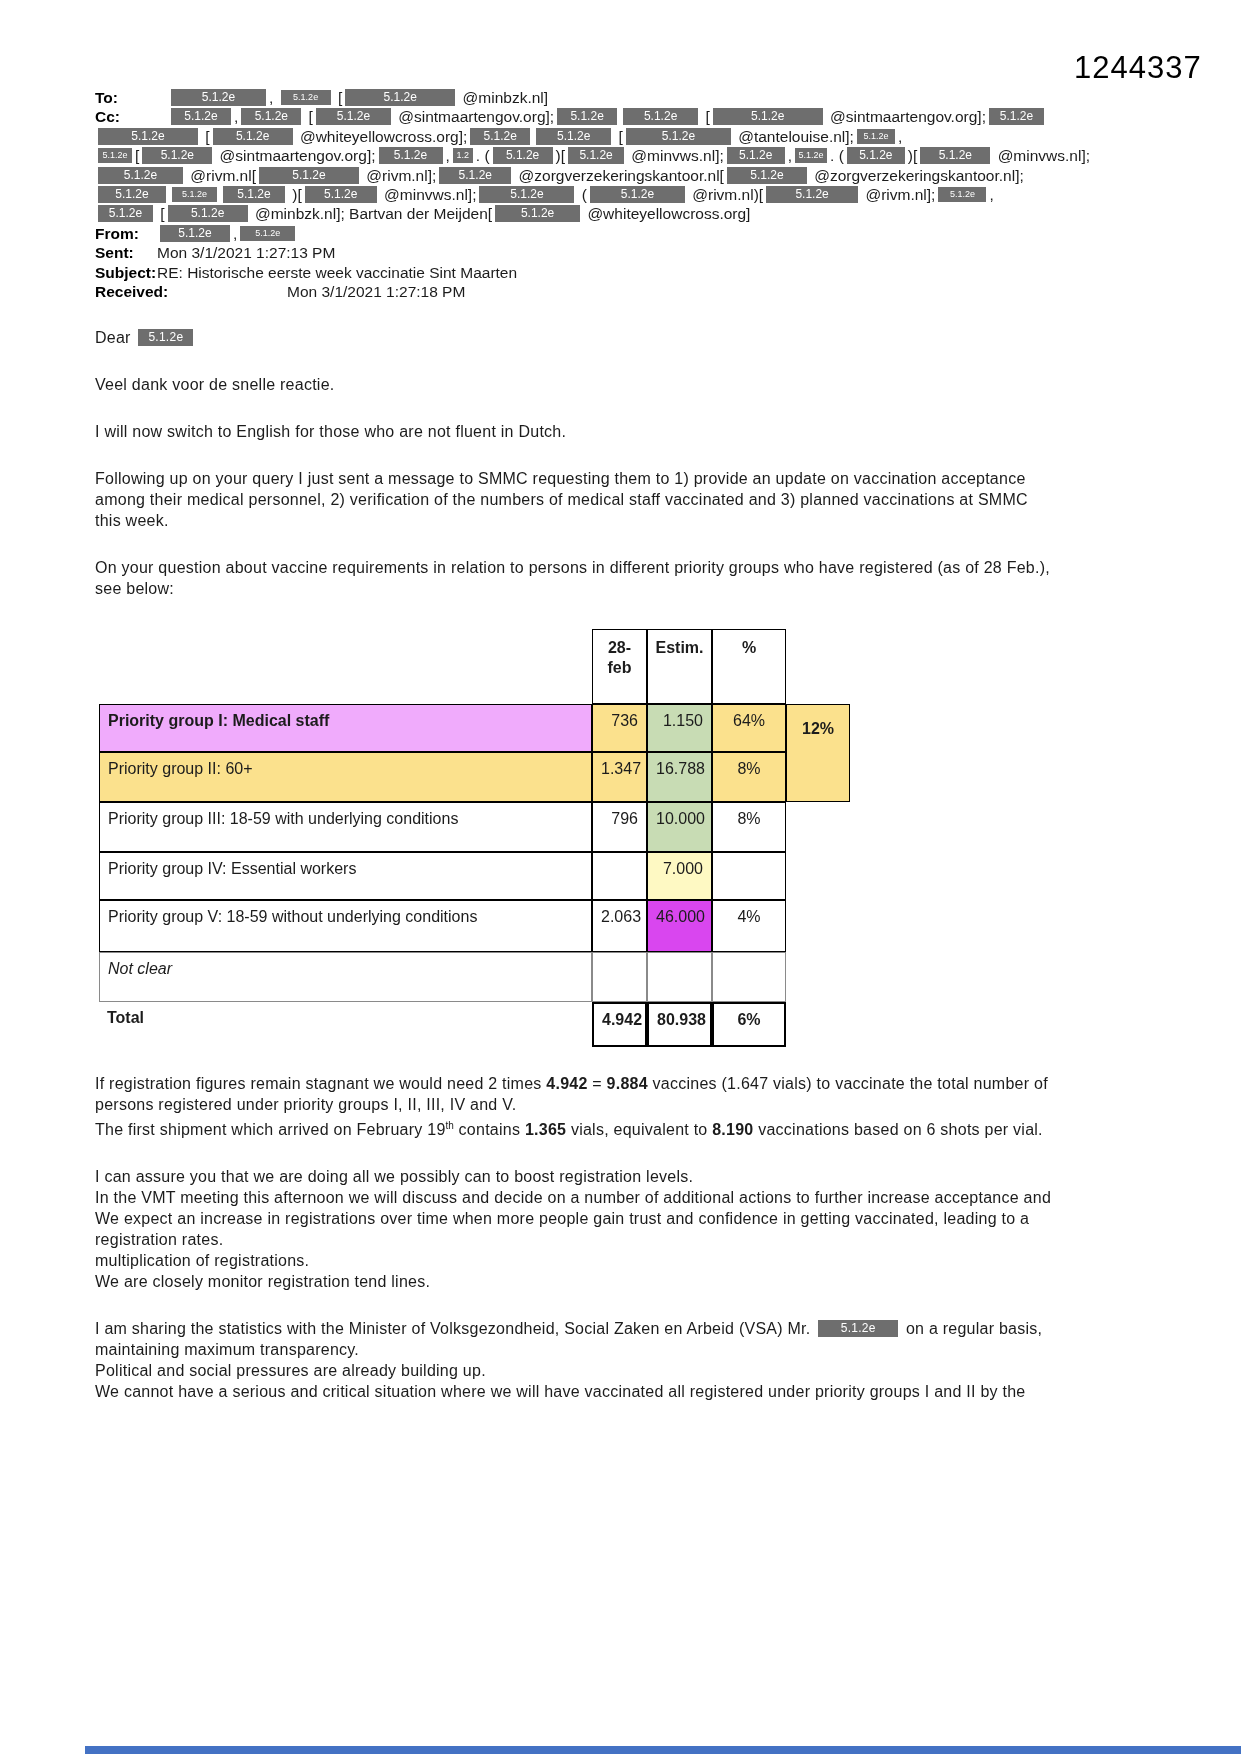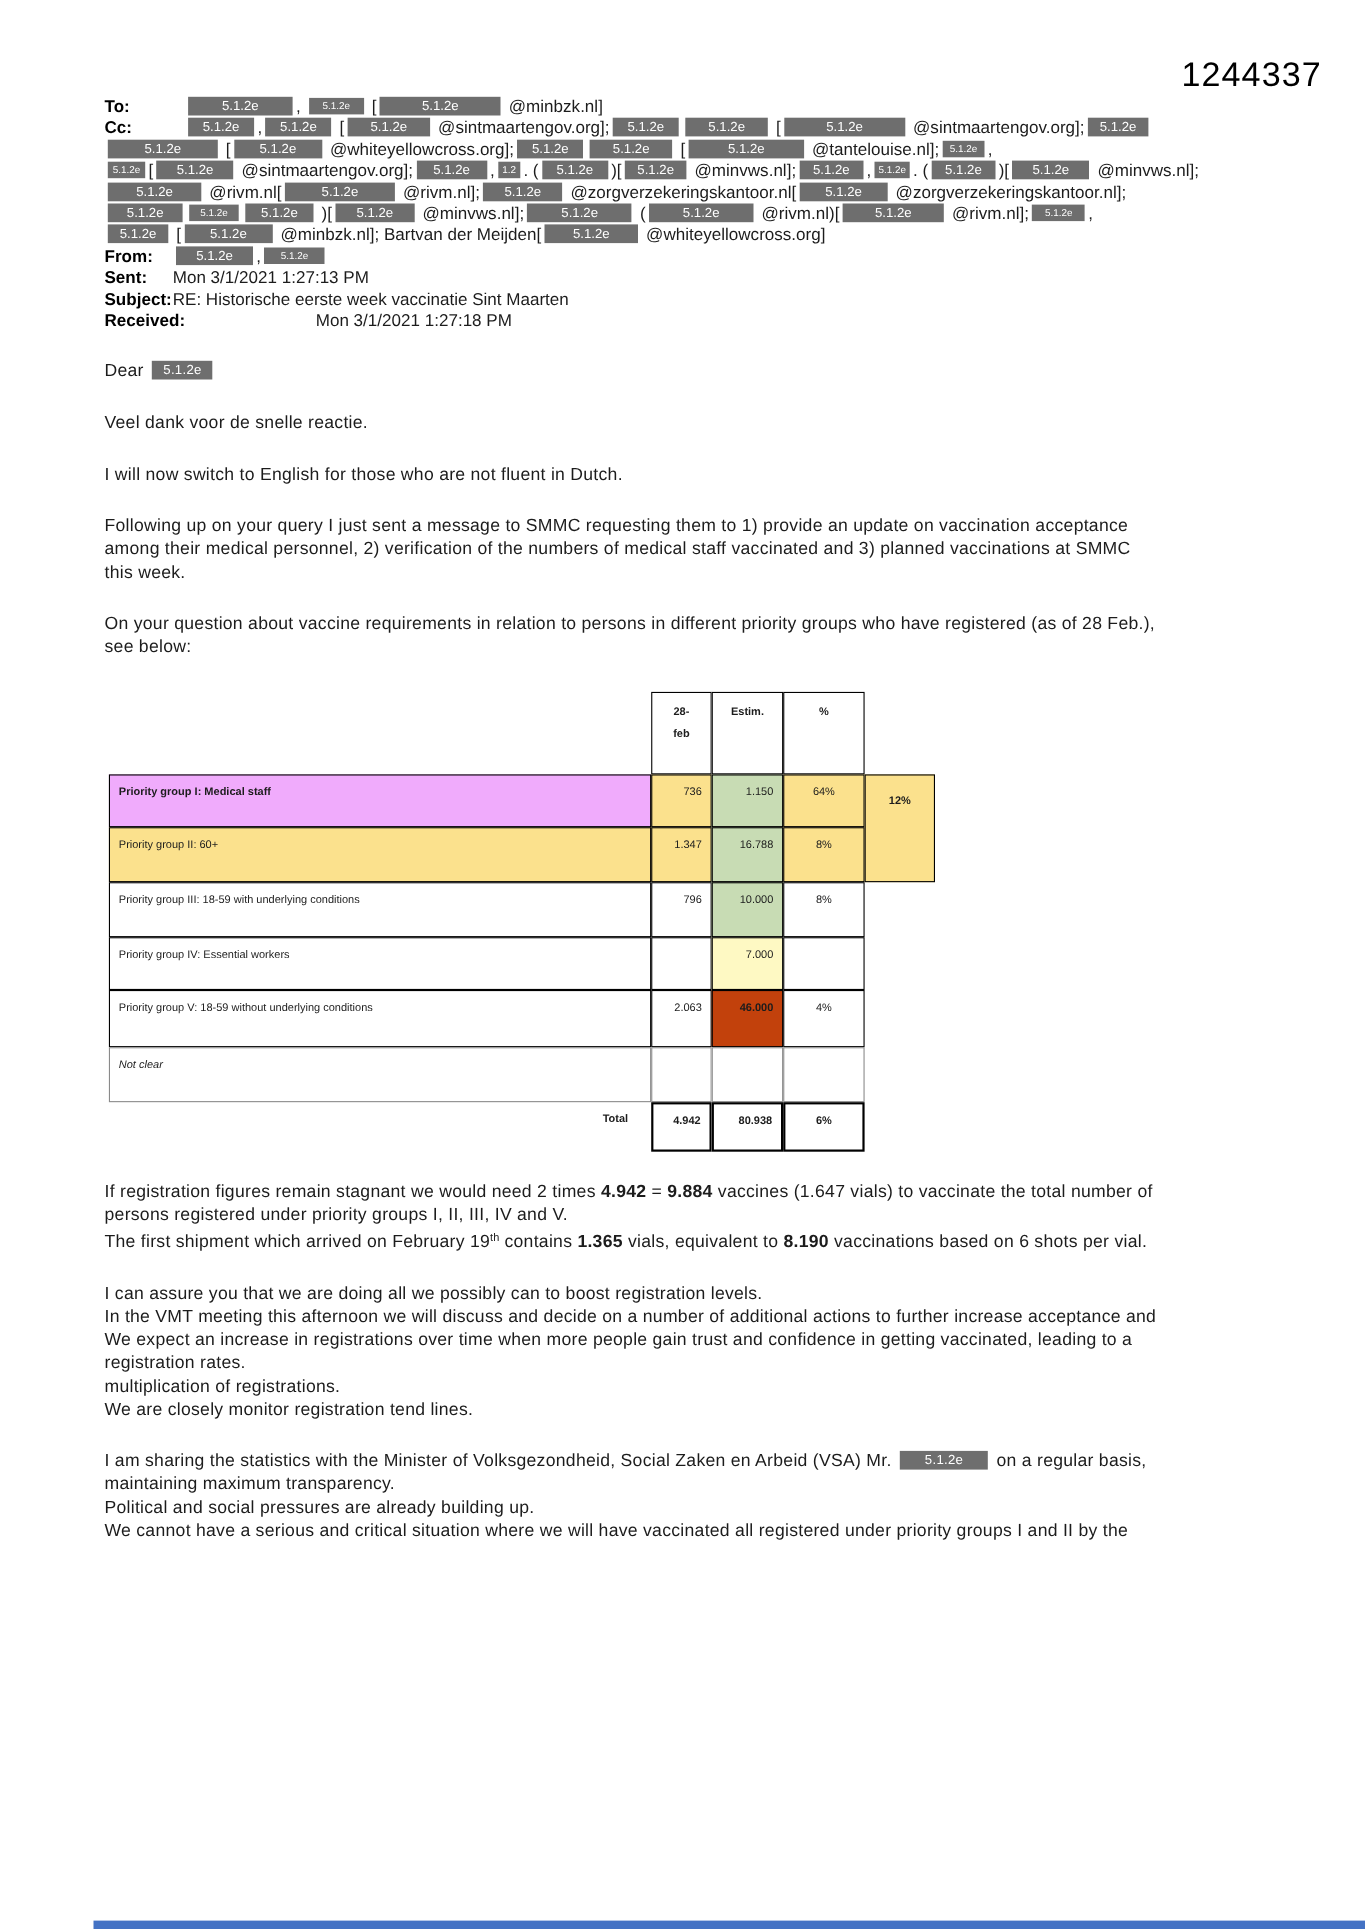--- a/index.html
+++ b/index.html
@@ -16,33 +16,33 @@
           line-height:17px;text-align:center;vertical-align:-3px;margin:0 3px;overflow:hidden;}
   .redact.sm{font-size:9px;height:15px;line-height:15px;vertical-align:-2px;}
   
   .bodyline{font-size:16px;line-height:21px;letter-spacing:0.25px;white-space:nowrap;}
   .gap{margin-top:26px;}
   .b{font-weight:bold;}
   sup{font-size:10px;vertical-align:6px;letter-spacing:0;text-align:center;}
   
   .vtable{display:grid;grid-template-columns:493px 55px 65px 74px 64px;
           grid-template-rows:75px 48px 50px 50px 48px 52px 50px 45px;
-          margin:30px 0 0 4px;font-size:10px;line-height:20px;width:751px;}
+          margin:30px 0 0 4px;font-size:16px;line-height:20px;width:751px;}
   .cell{border:1px solid #000;box-sizing:border-box;padding:6px 8px 0 8px;background:#fff;}
   .cell.nob{border:none;background:transparent;}
   .cell.hdr{text-align:center;font-weight:bold;white-space:pre-line;padding:8px 4px 0 4px;}
   .cell.yellow{background:#fbe18d;}
   .cell.green{background:#c8dcb4;}
   .cell.num{text-align:right;}
   .cell.pct{text-align:center;padding-left:4px;padding-right:4px;}
   .cell.boldtxt{font-weight:normal;}
   .cell.ital{font-style:italic;}
   .cell.light{border-color:#8a8a8a;}
   .cell.side{padding-top:14px;text-align:center;font-weight:bold;}
-  .cell.totlbl{border:none;background:transparent;text-align:right;font-weight:bold;padding-right:21px;}
+  .cell.totlbl{border:none;background:transparent;font-weight:bold;padding-right:21px;}
   .cell.totval{border:2px solid #000;font-weight:bold;}
   .footer-bar{position:absolute;left:85px;top:1746px;width:1156px;height:8px;}
 </style>
 </head>
 <body>
 
 <div class="page">
   <div class="doc-number">1244337</div>
   <div class="content">
     <div id="email-header">
@@ -89,21 +89,21 @@
         <div class="cell num green" style="background: rgb(200, 220, 180);">10.000</div>
         <div class="cell pct">8%</div>
         <div class="cell nob"></div>
         <div class="cell ">Priority group IV: Essential workers</div>
         <div class="cell num"></div>
         <div class="cell num green" style="background: #fef9c3;">7.000</div>
         <div class="cell pct"></div>
         <div class="cell nob"></div>
         <div class="cell ">Priority group V: 18-59 without underlying conditions</div>
         <div class="cell num">2.063</div>
-        <div class="cell num green" style="background: #c2410c; font-weight: bold;">46.000</div>
+        <div class="cell num green" style="background: #d946ef;">46.000</div>
         <div class="cell pct">4%</div>
         <div class="cell nob"></div>
         <div class="cell ital light">Not clear</div>
         <div class="cell num light"></div>
         <div class="cell num light"></div>
         <div class="cell pct light"></div>
         <div class="cell nob"></div>
         <div class="cell totlbl">Total</div>
         <div class="cell totval num">4.942</div>
         <div class="cell totval num">80.938</div>

